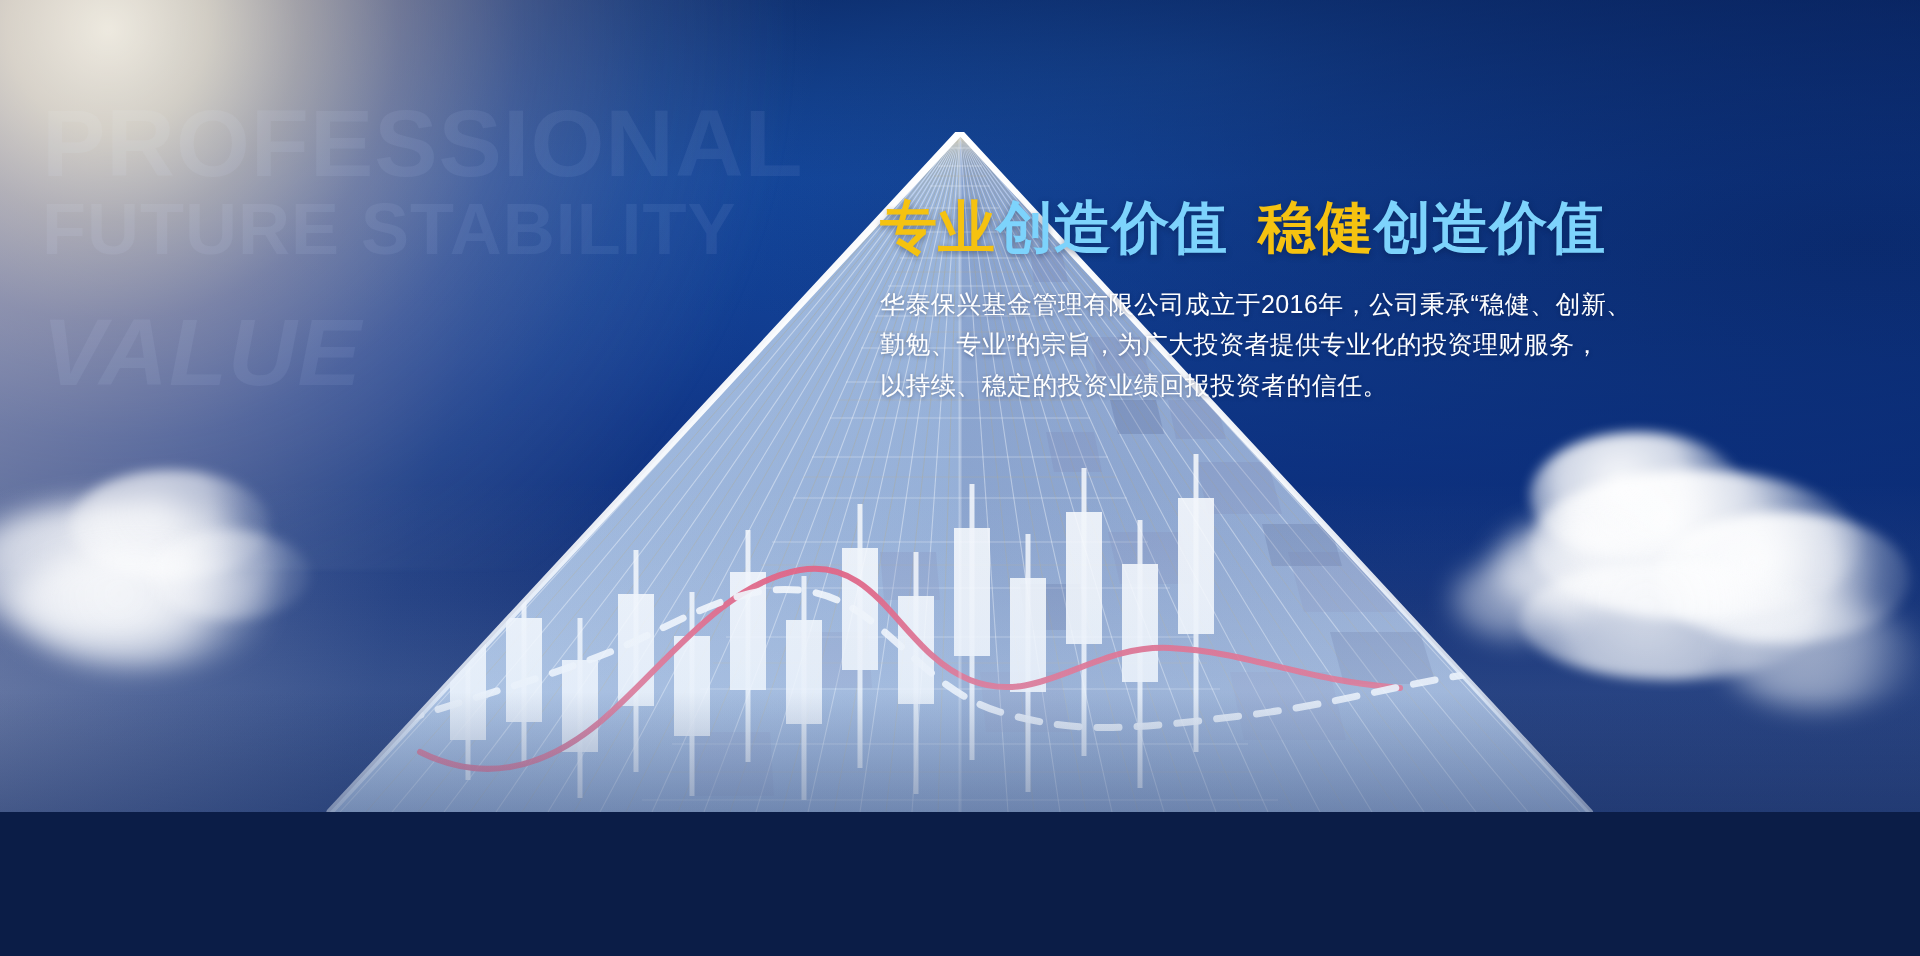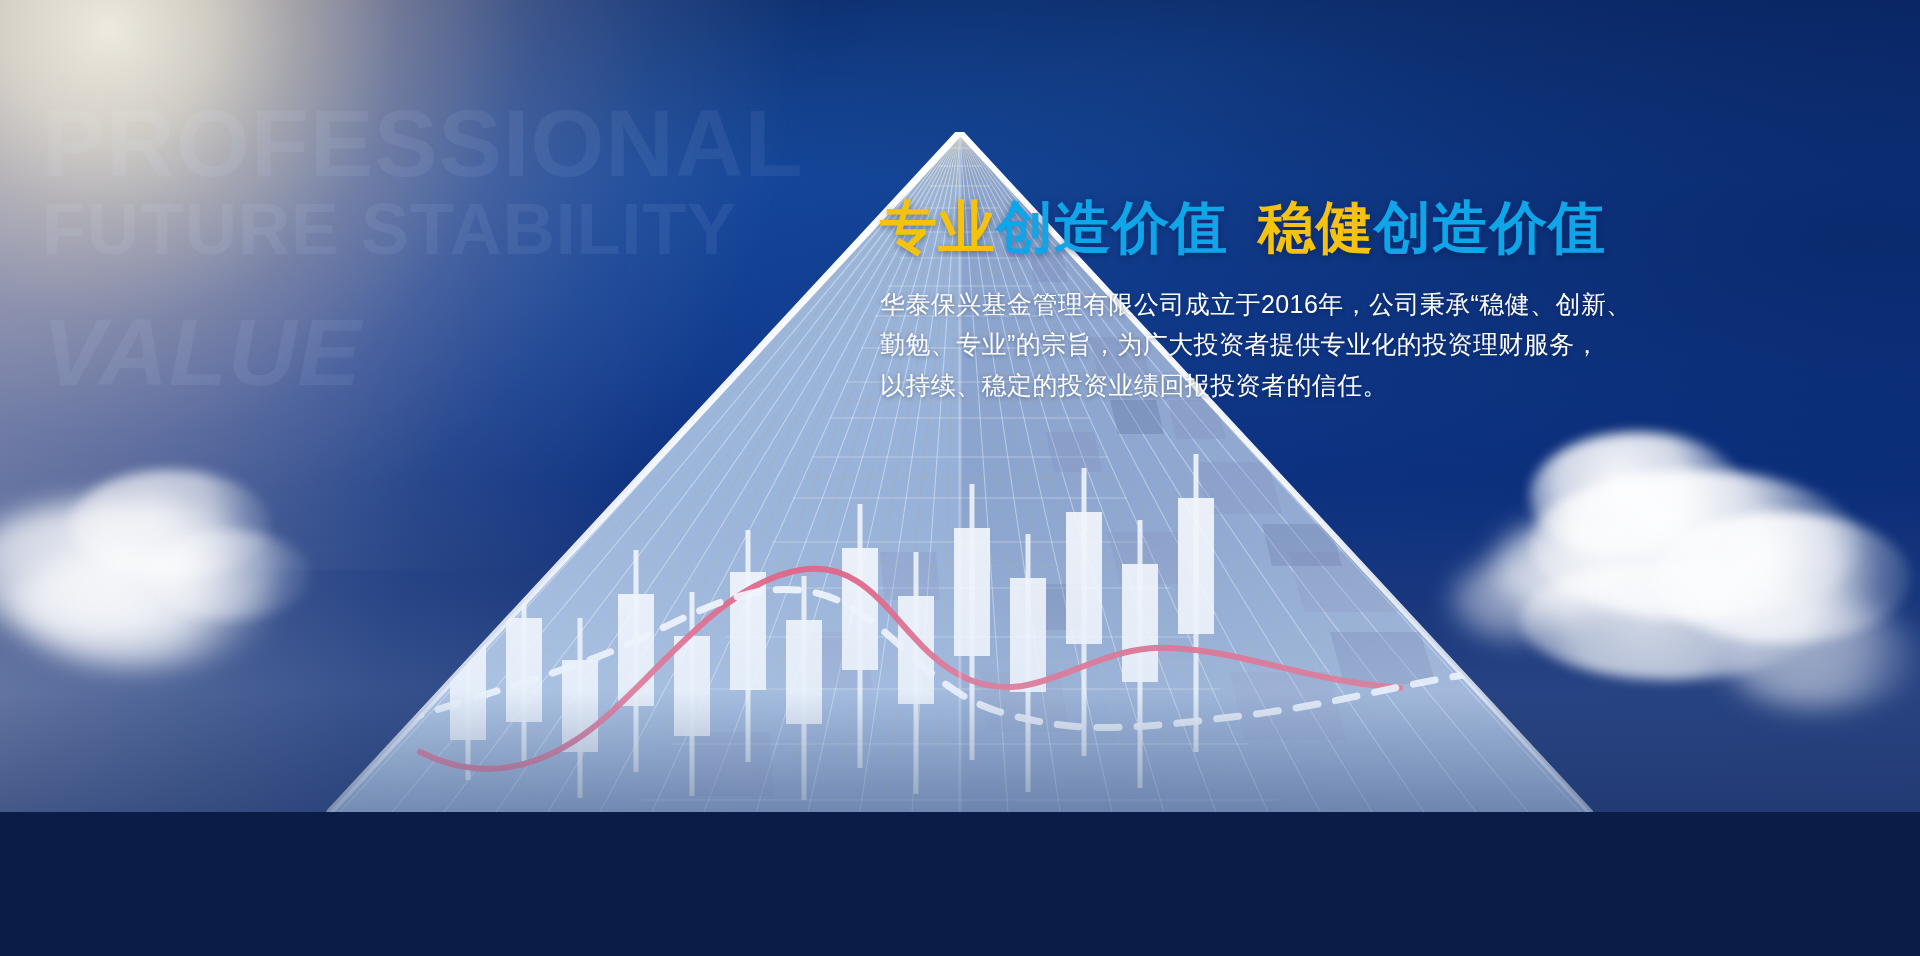--- a/index.html
+++ b/index.html
@@ -149,21 +149,21 @@
   }
   .headline {
     white-space: nowrap;
     font-size: 57px;
     font-weight: 700;
     line-height: 1.05;
     letter-spacing: 1px;
     text-shadow: 0 2px 6px rgba(3,18,54,0.38);
   }
   .hl-accent { color: #f5c210; text-align: right; }
-  .hl-white  { color: #0ea5e9; }
+  .hl-white  { color: #7dd3fc; }
   .hl-gap    { display: inline-block; width: 30px; }
 
   .body-copy {
     margin-top: 26px;
     width: 640px;
     font-size: 25px;
     line-height: 1.62;
     color: #ffffff;
     letter-spacing: 0.4px;
     text-shadow: 0 1px 4px rgba(3,18,54,0.40);

